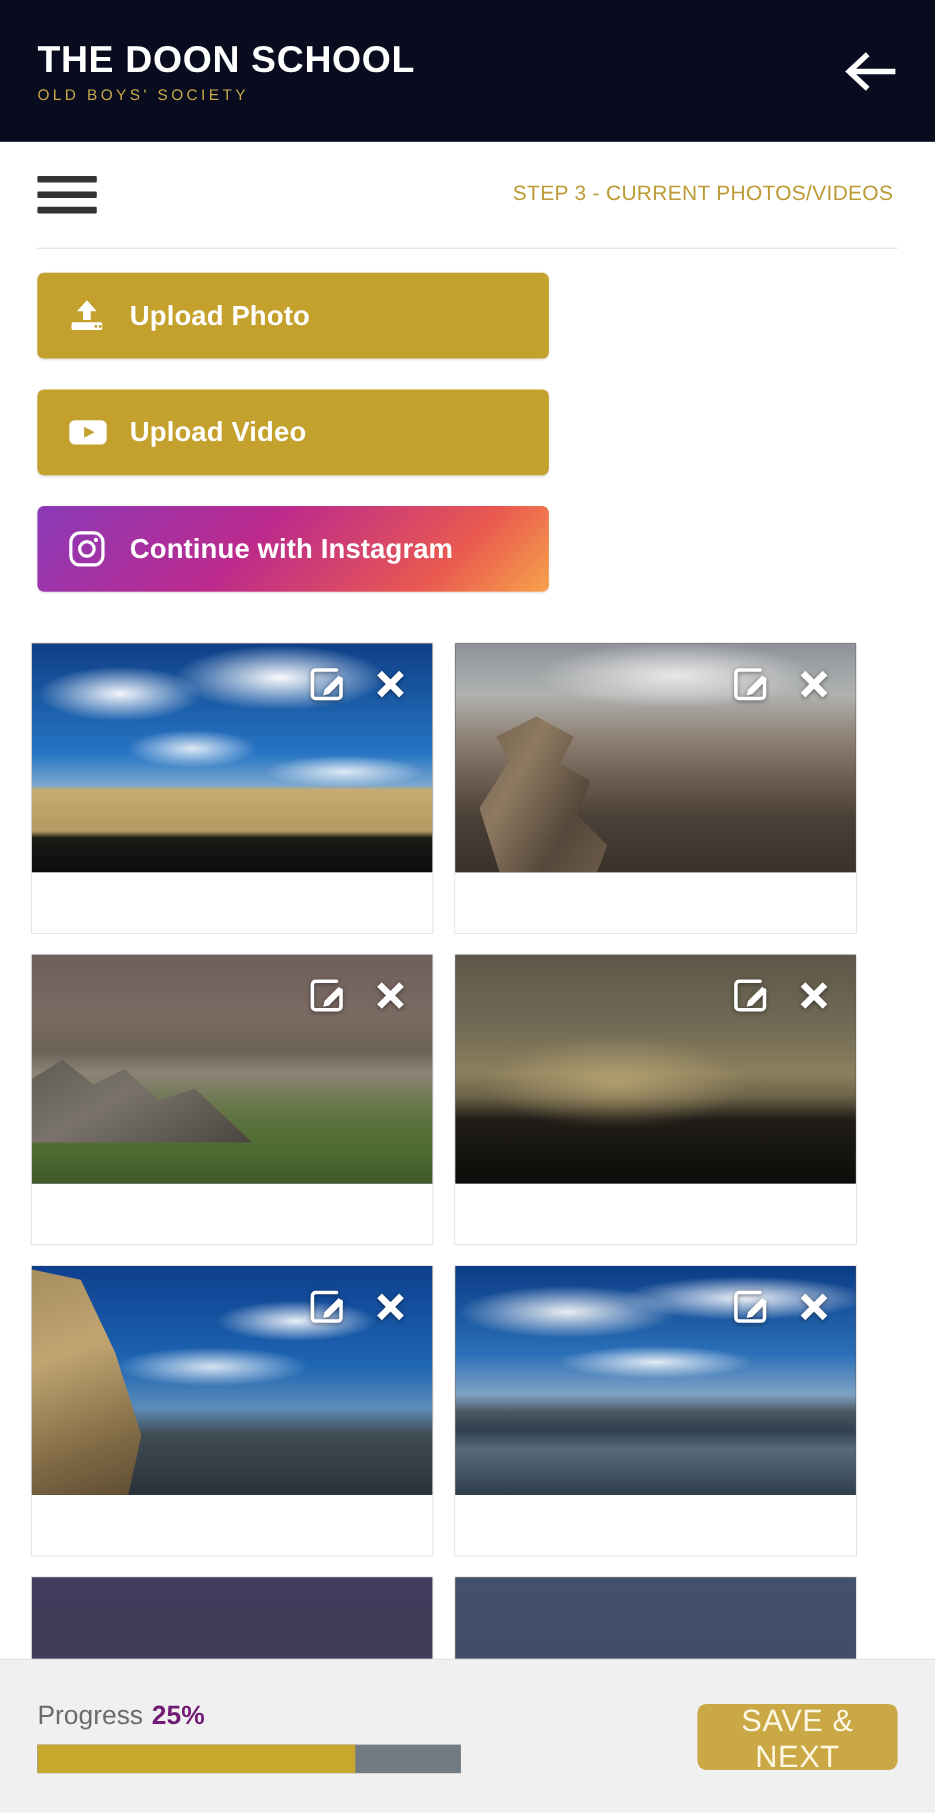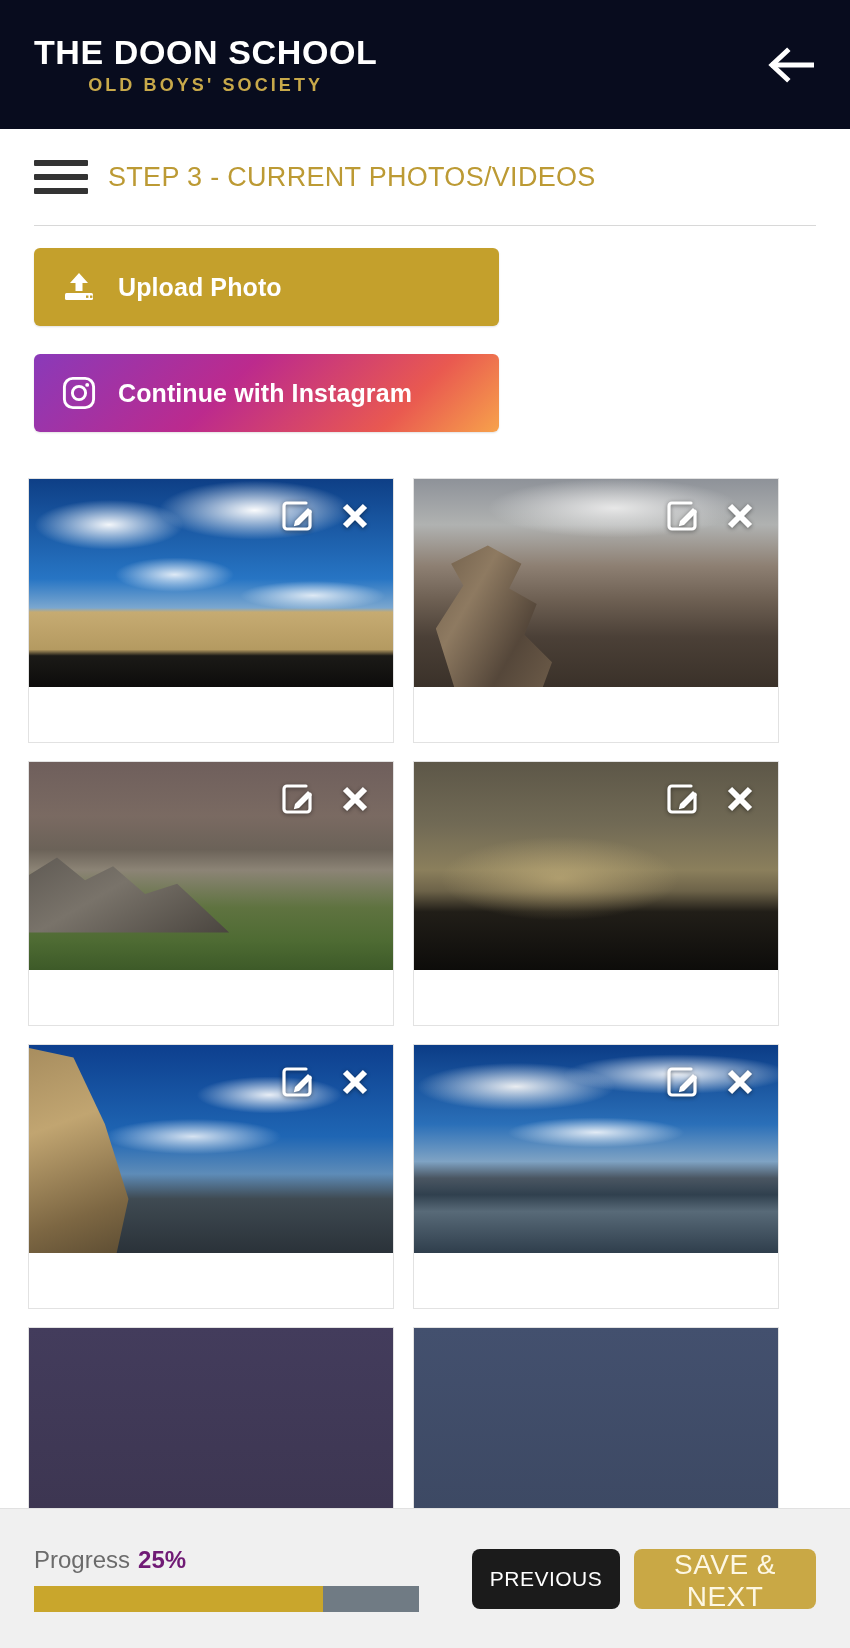--- a/index.html
+++ b/index.html
@@ -14,54 +14,54 @@
   
   .topbar {
     height: 129px;
     background: #080c1e;
     display: flex;
     align-items: center;
     justify-content: space-between;
     padding: 0 30px 0 34px;
     position: relative;
   }
-  .brand { display: flex; flex-direction: column; justify-content: center; align-items: center; }
+  .brand { display: flex; flex-direction: column; justify-content: center; }
   .brand-title {
     color: #ffffff;
     font-size: 34px;
     font-weight: 700;
     letter-spacing: 0.6px;
     line-height: 1.12;
     font-family: "Liberation Sans", sans-serif;
   }
   .brand-sub {
     color: #c8a94a;
-    font-size: 18px;
+    font-size: 14px;
     letter-spacing: 3.1px;
-    font-weight: 700;
+    font-weight: 400;
     margin-top: 4px;
   }
   .back-arrow { width: 56px; height: 56px; display: flex; align-items: center; justify-content: center; cursor: pointer; }
 
   
   .stepbar {
     height: 96px;
     display: flex;
     align-items: center;
     padding: 0 34px;
     background: #fff;
     position: relative;
   }
   .hamburger { width: 54px; height: 40px; display: flex; flex-direction: column; justify-content: space-between; cursor: pointer; padding: 3px 0; }
   .hamburger span { display: block; height: 6px; background: #333333; border-radius: 1px; width: 100%; }
   .step-title {
     flex: 1;
-    text-align: left;
+    text-align: right;
     color: #bc9a34;
-    font-size: 27px;
+    font-size: 19px;
     letter-spacing: 0.3px;
     font-weight: 400;
     padding-left: 20px;
     padding-right: 4px;
     white-space: nowrap;
   }
   .divider { height: 1px; background: #d8d8d8; margin: 0 34px 0 34px; }
 
   
   .actions { padding: 22px 34px 0 34px; }
@@ -217,20 +217,29 @@
       <svg width="34" height="30" viewBox="0 0 34 30" aria-hidden="true">
         <path d="M17 1 L26 11 H20.5 V19 H13.5 V11 H8 Z" fill="#ffffff"></path>
         <rect x="3" y="21" width="28" height="7" rx="1.5" fill="#ffffff"></rect>
         <rect x="24" y="23.5" width="2.4" height="2.4" fill="#c4a02c"></rect>
         <rect x="28" y="23.5" width="2.4" height="2.4" fill="#c4a02c"></rect>
       </svg>
     </span>
     <span class="lbl">Upload Photo</span>
   </div>
 
+  <div class="act-btn btn-gold">
+    <span class="ico">
+      <svg width="36" height="28" viewBox="0 0 36 28" aria-hidden="true">
+        <rect x="1" y="3" width="34" height="22" rx="5" fill="#ffffff"></rect>
+        <path d="M14.5 9 L24 14 L14.5 19 Z" fill="#c4a02c"></path>
+      </svg>
+    </span>
+    <span class="lbl">Upload Video</span>
+  </div>
 
 
   <div class="act-btn btn-ig">
     <span class="ico">
       <svg width="34" height="34" viewBox="0 0 34 34" aria-hidden="true">
         <rect x="2.4" y="2.4" width="29.2" height="29.2" rx="8.4" fill="none" stroke="#ffffff" stroke-width="2.9"></rect>
         <circle cx="17" cy="17" r="6.6" fill="none" stroke="#ffffff" stroke-width="2.9"></circle>
         <circle cx="25.2" cy="8.9" r="1.95" fill="#ffffff"></circle>
       </svg>
     </span>
@@ -380,16 +389,15 @@
 <div class="bottombar">
   <div class="progress-wrap">
     <div class="progress-label">
       <span>Progress</span><span class="pct">25%</span>
     </div>
     <div class="progress-track">
       <div class="progress-fill" style="width: 75%;"></div>
     </div>
   </div>
   <div class="bottom-actions">
-    <button class="btn-prev">PREVIOUS</button>
     <button class="btn-next">SAVE &amp; NEXT</button>
   </div>
 </div>
 
 </body></html>

